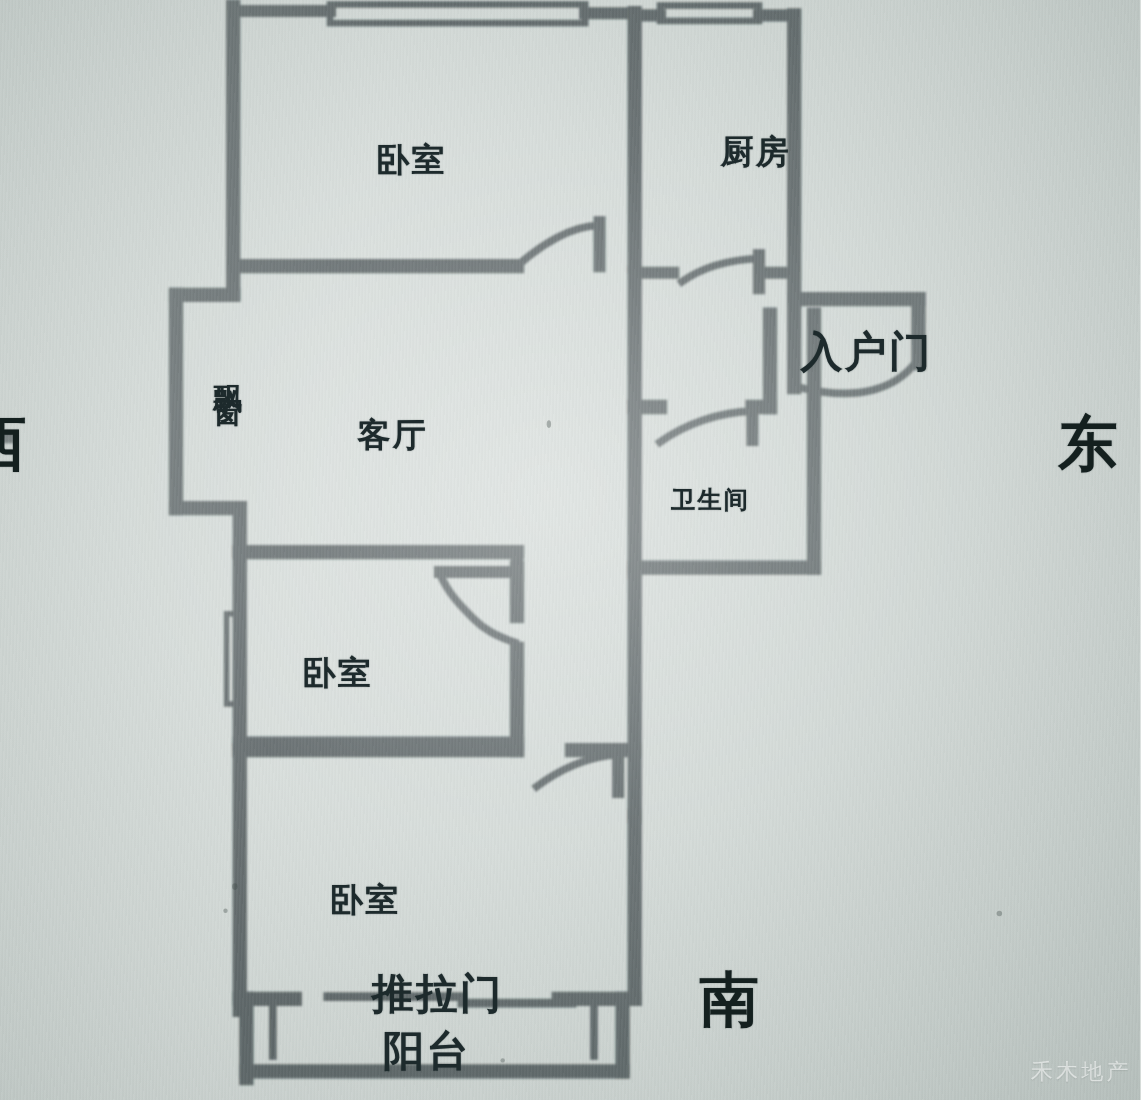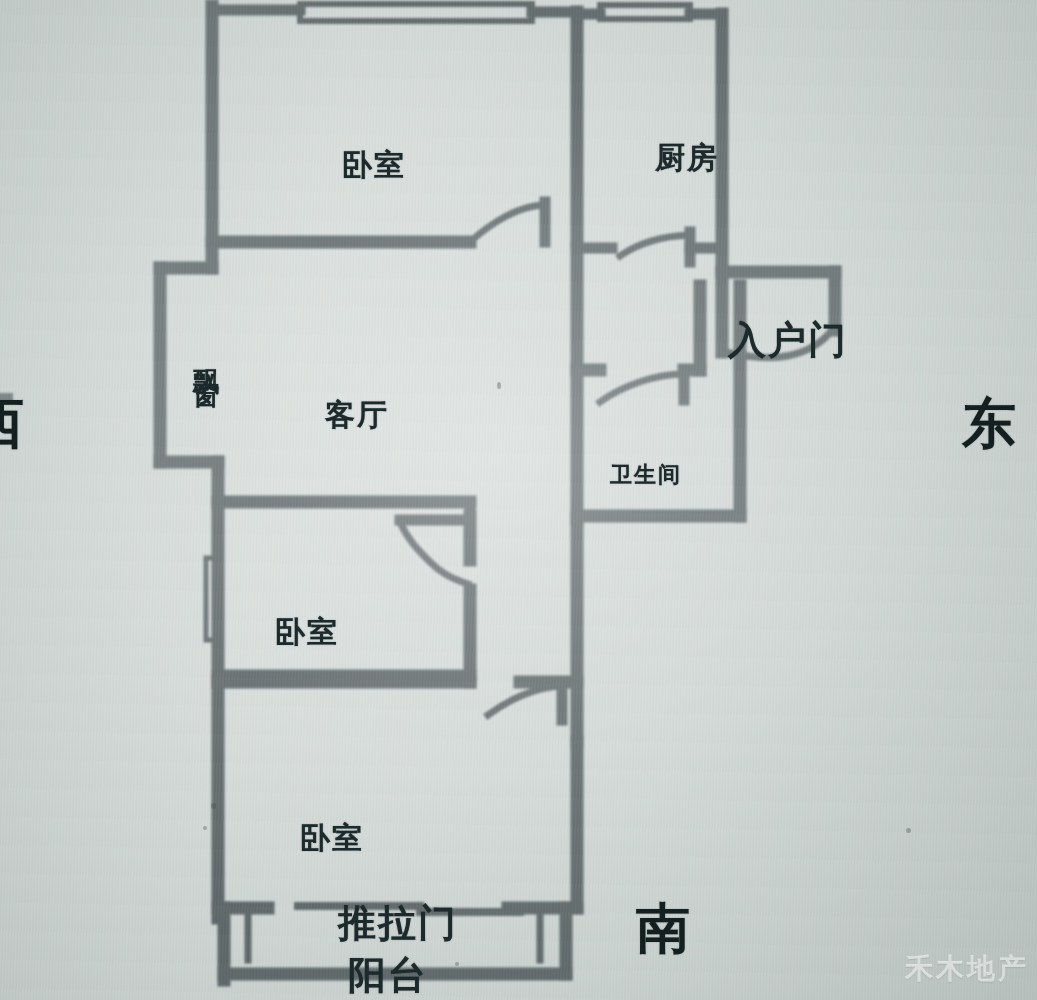--- a/index.html
+++ b/index.html
@@ -37,21 +37,20 @@
     position: absolute;
     inset: 0;
   }
   .lbl {
     position: absolute;
     color: #1d2a2c;
     font-weight: 700;
     letter-spacing: 2px;
     white-space: nowrap;
     text-shadow: 0 0 1.2px rgba(29,42,44,0.55);
-    margin-top: 20px;
   }
   .lbl-room { font-size: 30px; }
   .lbl-small { font-size: 22px; }
   .lbl-vert {
     writing-mode: vertical-rl;
     text-orientation: upright;
     letter-spacing: 9px;
     font-size: 27px;
   }
   .lbl-dir {
@@ -60,24 +59,24 @@
     color: #14201f;
   }
   .lbl-door {
     font-size: 38px;
     font-weight: 700;
   }
   #watermark {
     position: absolute;
     right: 8px;
     bottom: 12px;
-    font-size: 28px;
+    font-size: 20px;
     color: rgba(255,255,255,0.55);
     letter-spacing: 3px;
-    font-weight: 700;
+    font-weight: 400;
     text-shadow: 0 1px 1px rgba(120,130,128,.25);
     pointer-events: none;
     white-space: nowrap;
     text-align: right;
   }
   .speck {
     position: absolute;
     background: rgba(60,72,70,0.35);
     border-radius: 50%;
     pointer-events: none;

